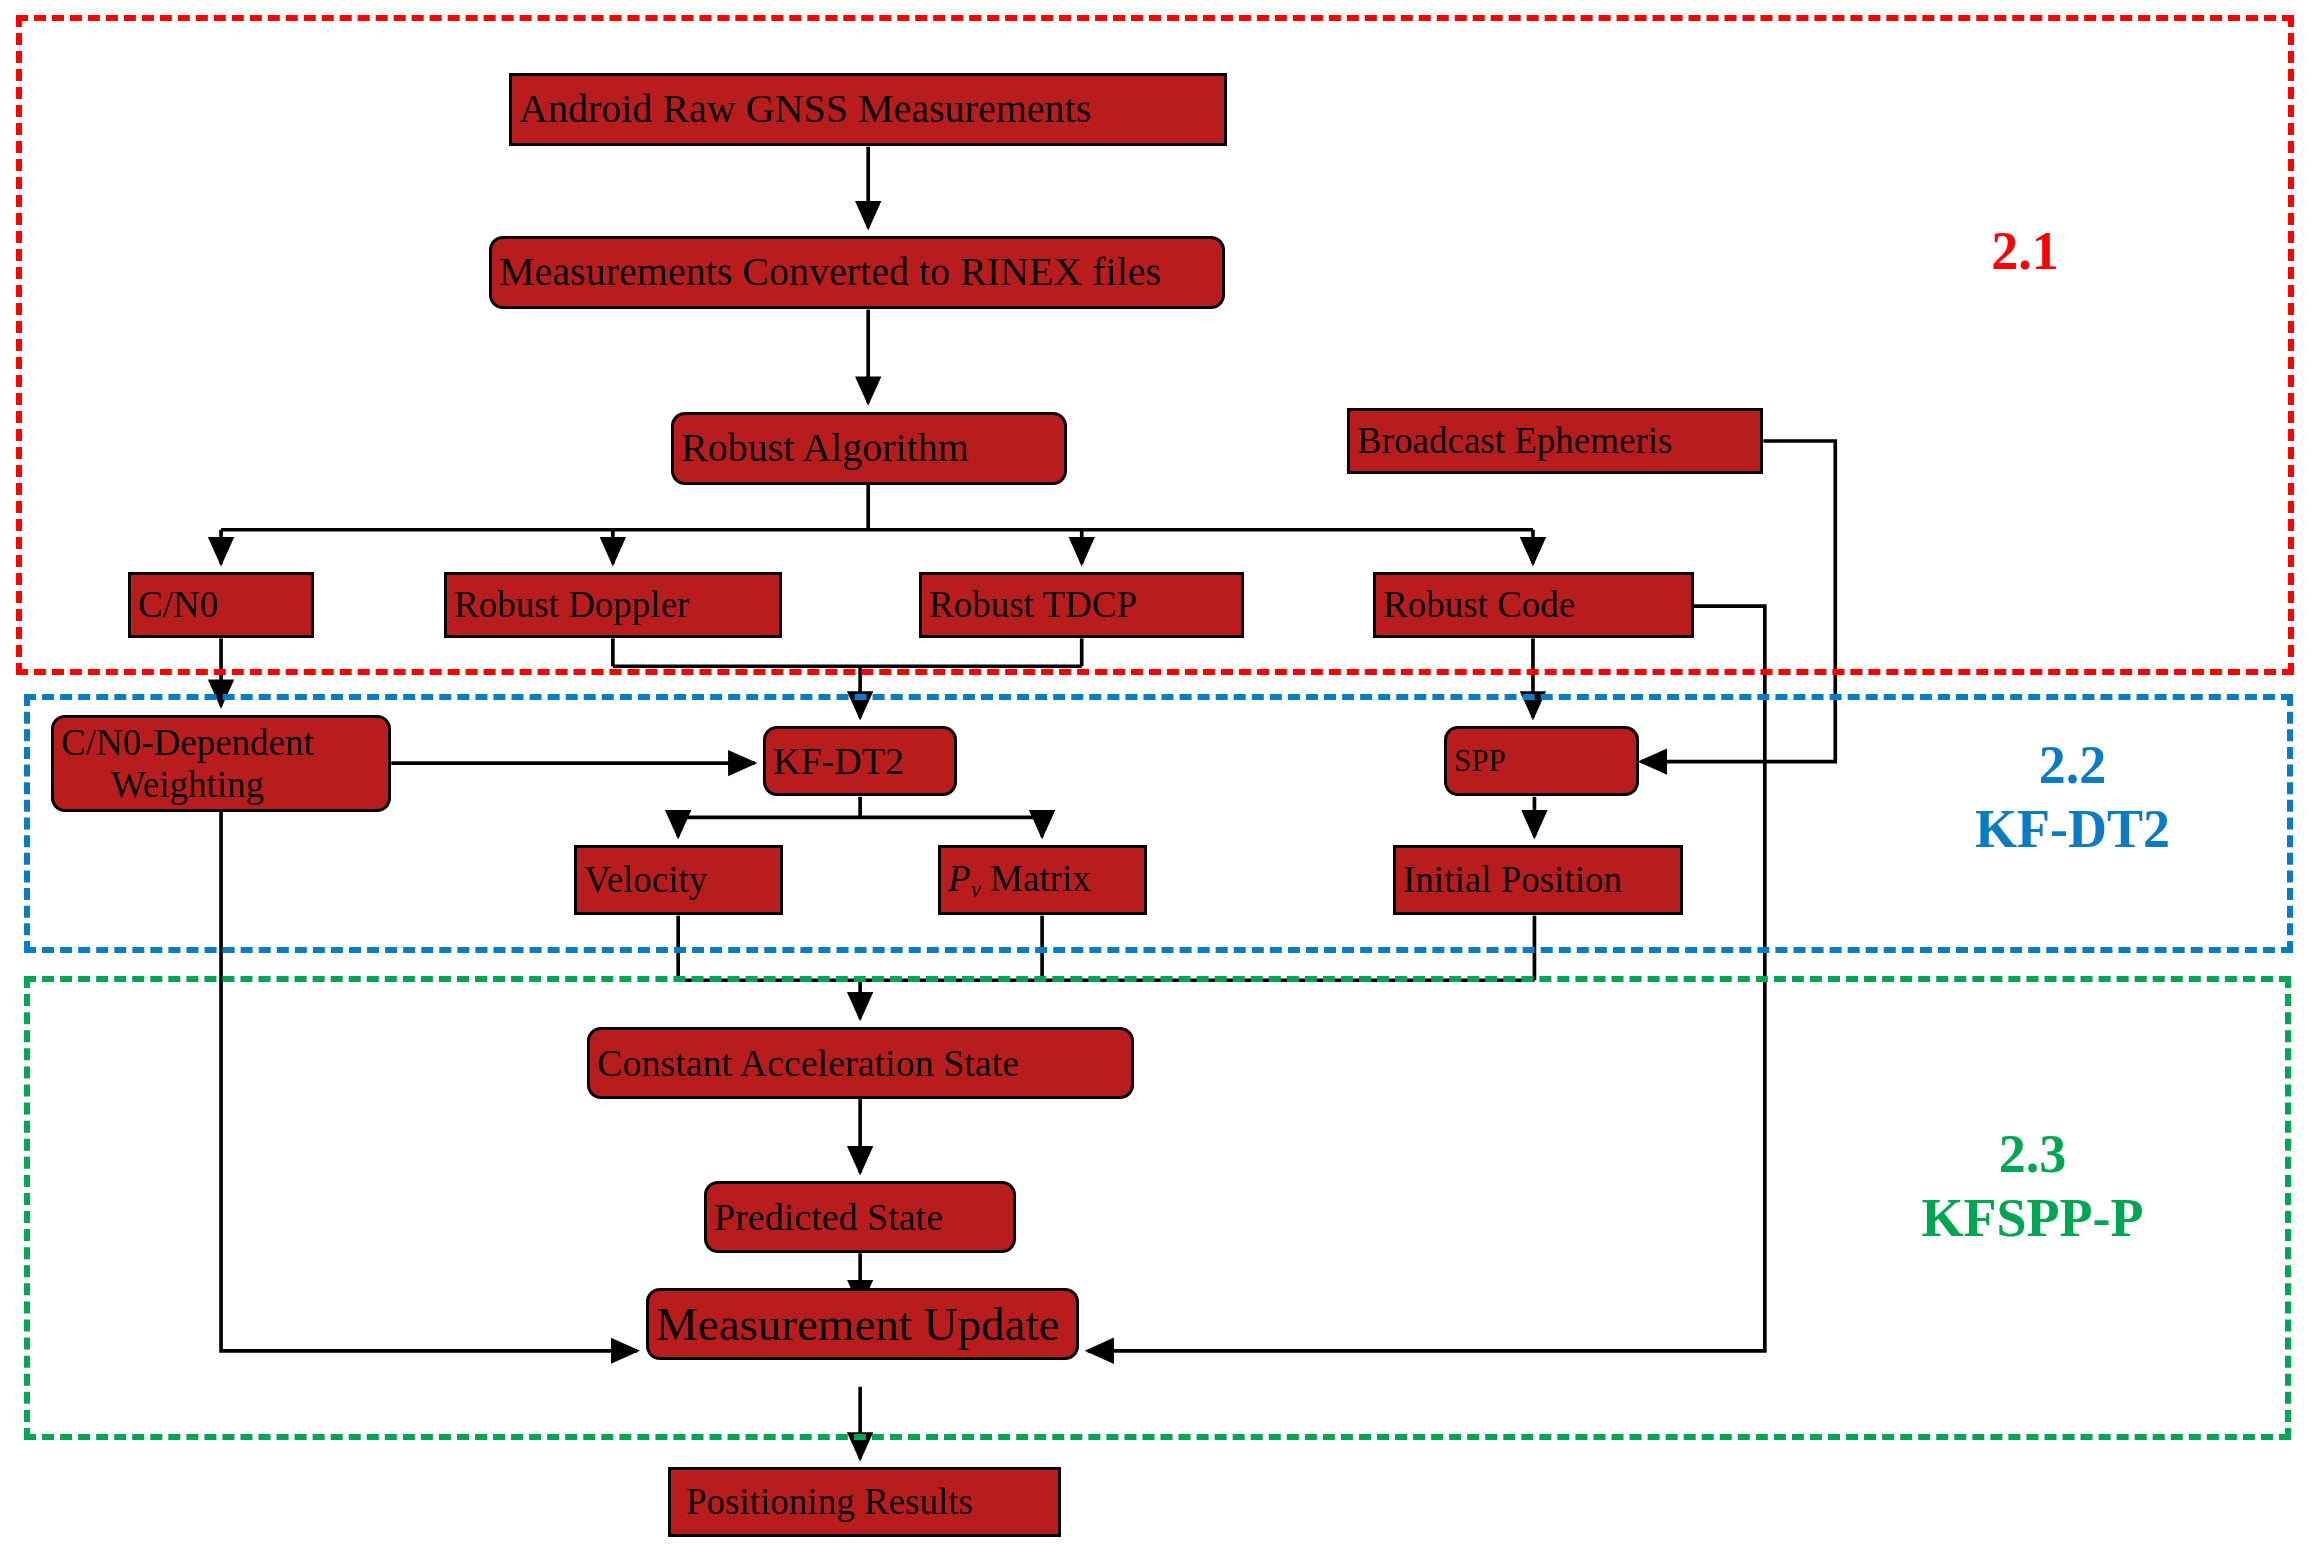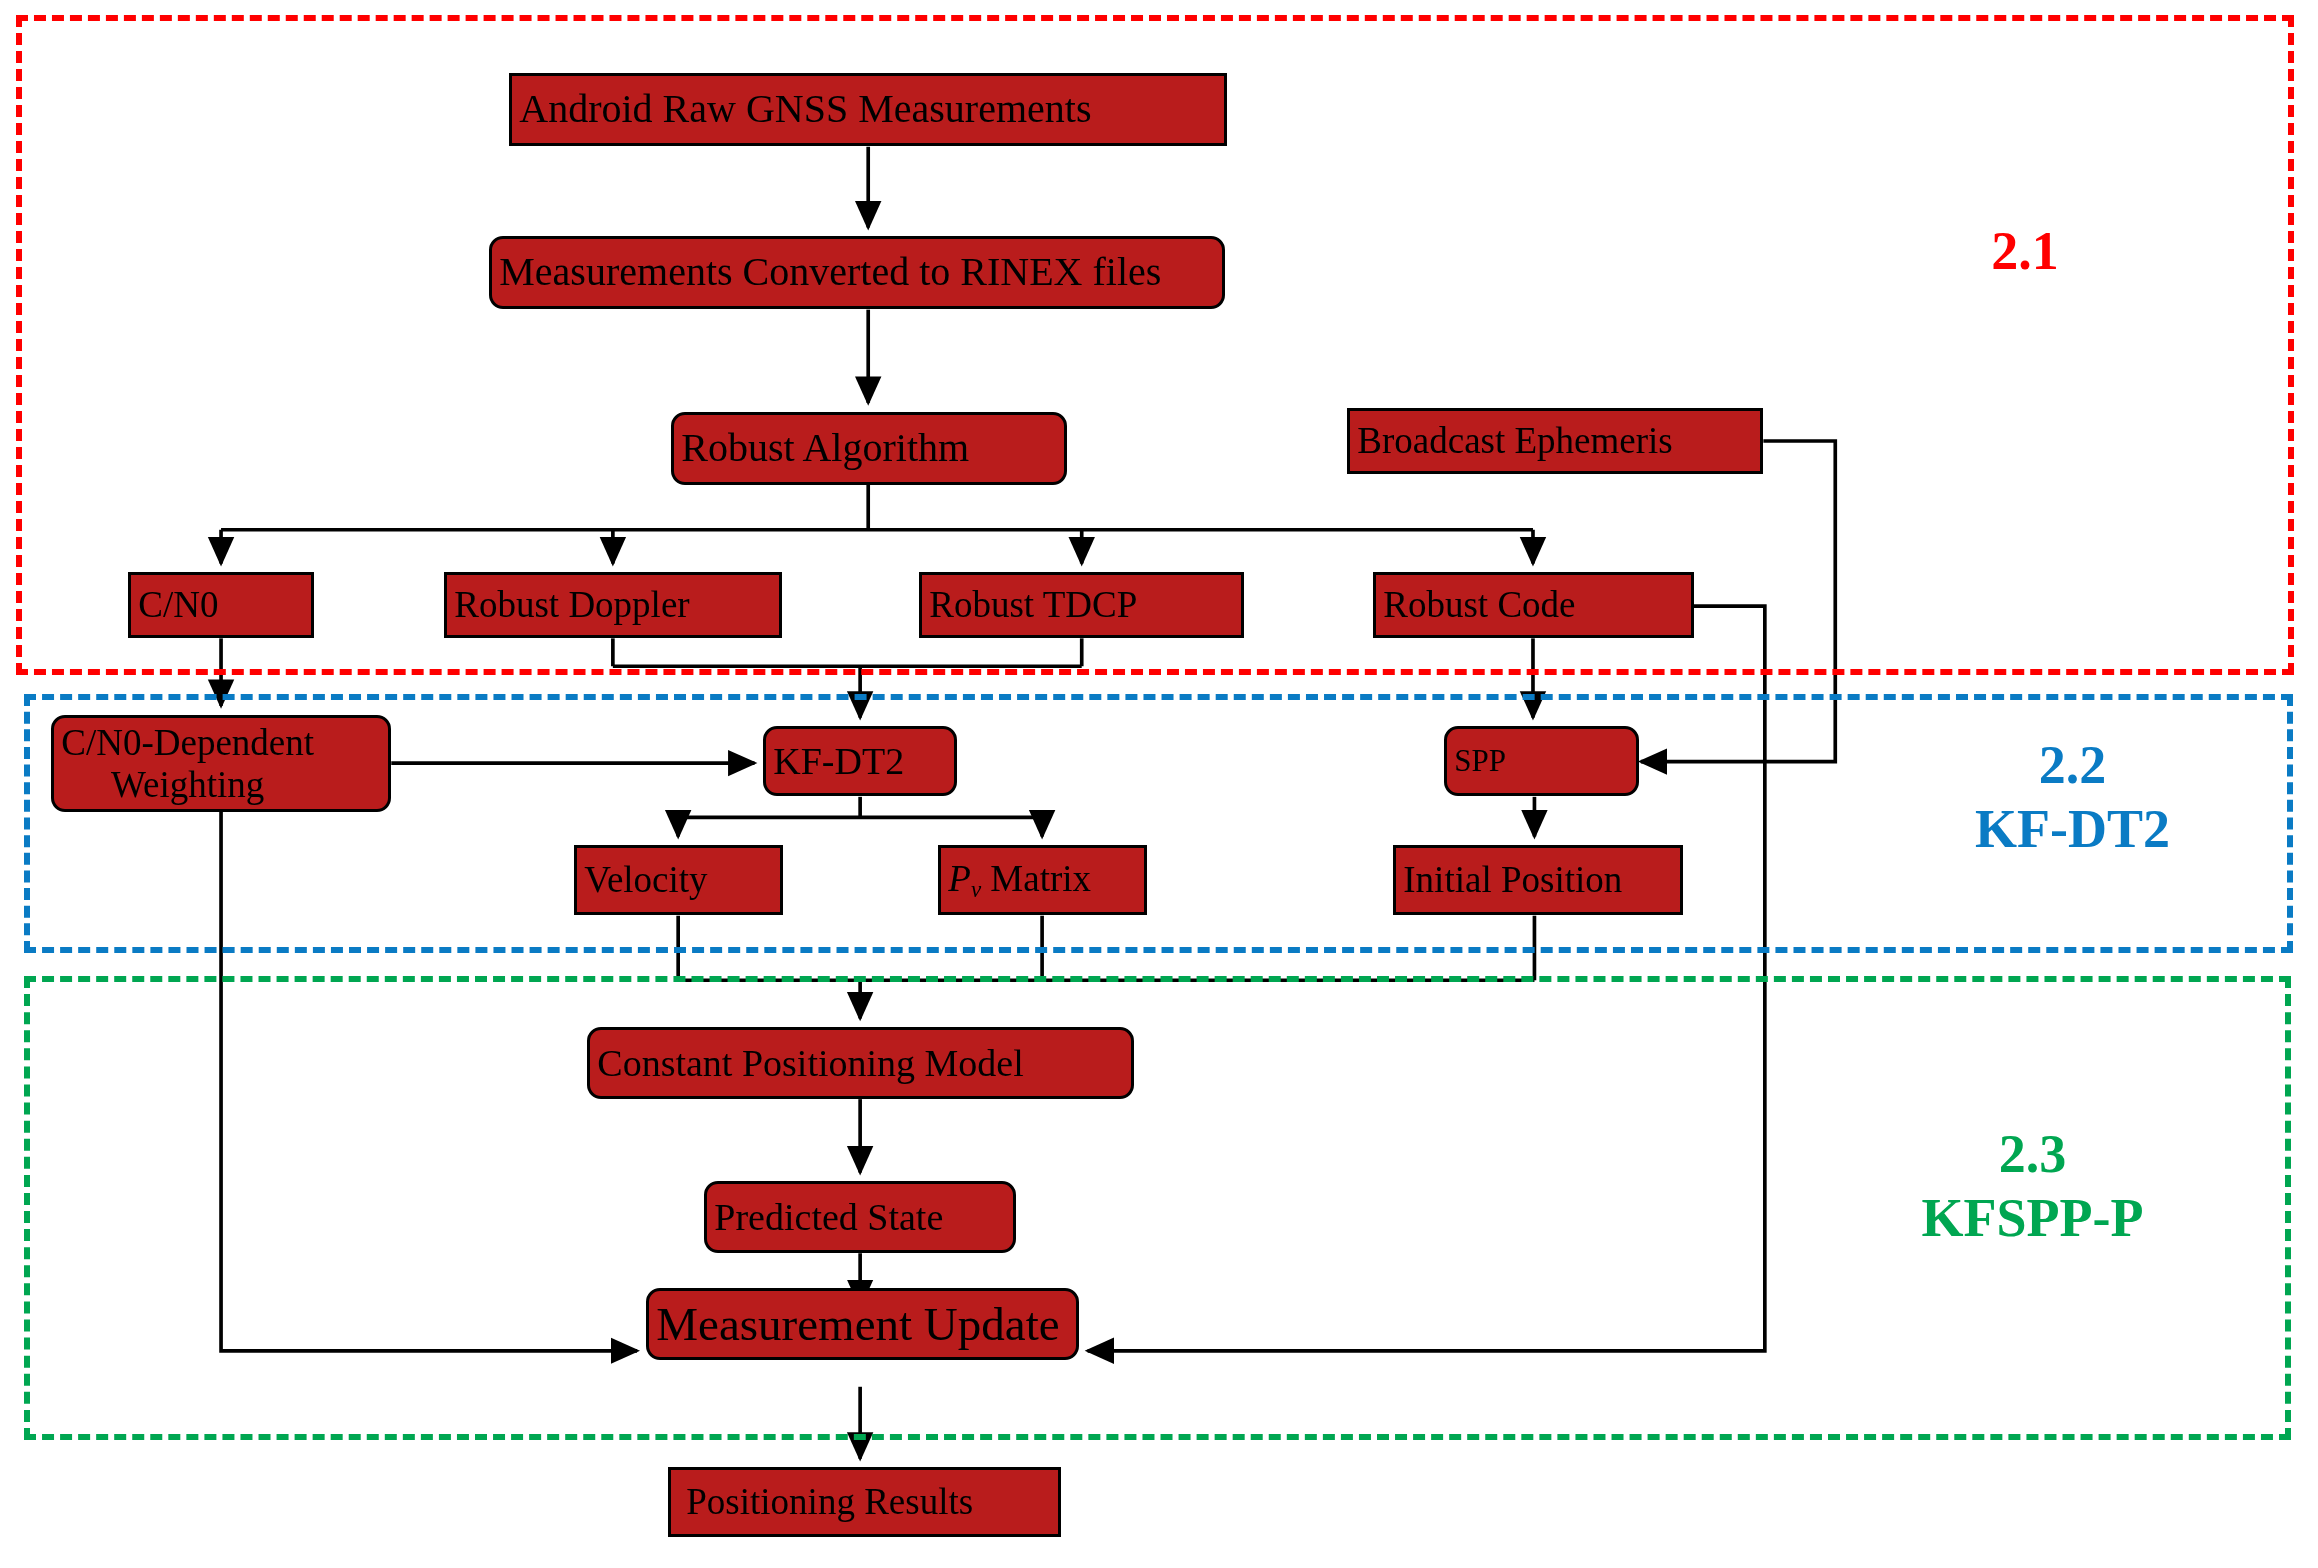--- a/index.html
+++ b/index.html
@@ -145,21 +145,21 @@
       <div class="node" style="left: 574px; top: 845px; width: 209px; height: 70px; font-size: 37px;">
         <span class="lbl">Velocity</span>
       </div>
       <div class="node" style="left: 938px; top: 845px; width: 209px; height: 70px; font-size: 37px;">
         <span class="lbl"><i class="sub">P<sub>v</sub></i> Matrix</span>
       </div>
       <div class="node" style="left: 1393px; top: 845px; width: 290px; height: 70px; font-size: 37px;">
         <span class="lbl">Initial Position</span>
       </div>
       <div class="node rounded" style="left: 587px; top: 1027px; width: 547px; height: 72px; font-size: 38px;">
-        <span class="lbl">Constant Positioning Model</span>
+        <span class="lbl">Constant Acceleration State</span>
       </div>
       <div class="node rounded" style="left: 704px; top: 1181px; width: 312px; height: 72px; font-size: 38px;">
         <span class="lbl">Predicted State</span>
       </div>
       <div class="node rounded" style="left: 646px; top: 1288px; width: 433px; height: 72px; font-size: 47px;">
         <span class="lbl">Measurement Update</span>
       </div>
       <div class="node" style="left: 668px; top: 1467px; width: 393px; height: 70px; font-size: 37px; padding-left: 8px;">
         <span class="lbl">Positioning Results</span>
       </div>

